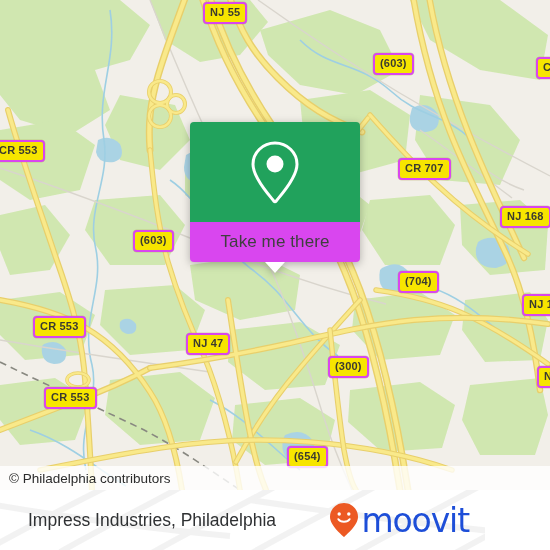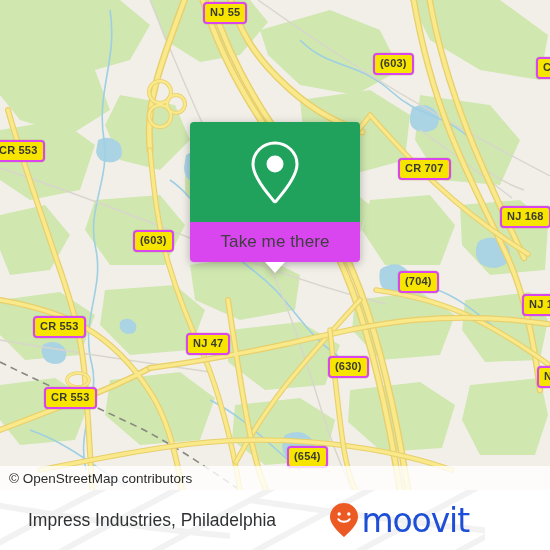--- a/index.html
+++ b/index.html
@@ -281,29 +281,29 @@
         <div class="shield" style="left: 203px; top: 2px;">NJ 55</div>
         <div class="shield" style="left: 373px; top: 53px;">(603)</div>
         <div class="shield" style="left: -8px; top: 140px;">CR 553</div>
         <div class="shield" style="left: 398px; top: 158px;">CR 707</div>
         <div class="shield" style="left: 500px; top: 206px;">NJ 168</div>
         <div class="shield" style="left: 133px; top: 230px;">(603)</div>
         <div class="shield" style="left: 398px; top: 271px;">(704)</div>
         <div class="shield" style="left: 522px; top: 294px;">NJ 1</div>
         <div class="shield" style="left: 33px; top: 316px;">CR 553</div>
         <div class="shield" style="left: 186px; top: 333px;">NJ 47</div>
-        <div class="shield" style="left: 328px; top: 356px;">(630)</div>
+        <div class="shield" style="left: 328px; top: 356px;">(300)</div>
         <div class="shield" style="left: 537px; top: 366px;">N</div>
         <div class="shield" style="left: 44px; top: 387px;">CR 553</div>
         <div class="shield" style="left: 287px; top: 446px;">(654)</div>
         <div class="shield" style="left: 536px; top: 57px;">C</div>
       </div>
 
     <div class="attrib">
-      <span>© OpenStreetMap contributors</span>
+      <span>© Philadelphia contributors</span>
     </div>
 
     <div class="callout">
       <div class="callout-top">
         <svg width="56" height="66" viewBox="0 0 56 66">
           <path d="M28 4 C15.8 4 6 13.6 6 25.3 C6 39 22 56 27 62.2 C27.5 62.8 28.5 62.8 29 62.2 C34 56 50 39 50 25.3 C50 13.6 40.2 4 28 4 Z" fill="none" stroke="#ffffff" stroke-width="3"></path>
           <circle cx="28" cy="25" r="8.5" fill="#ffffff"></circle>
         </svg>
       </div>
       <div class="callout-bottom">

